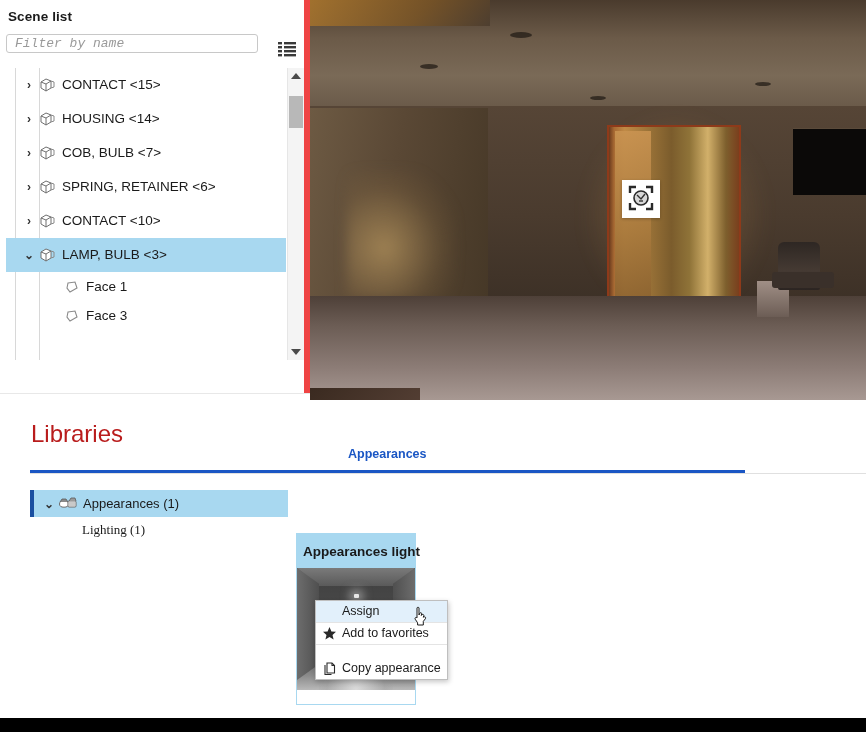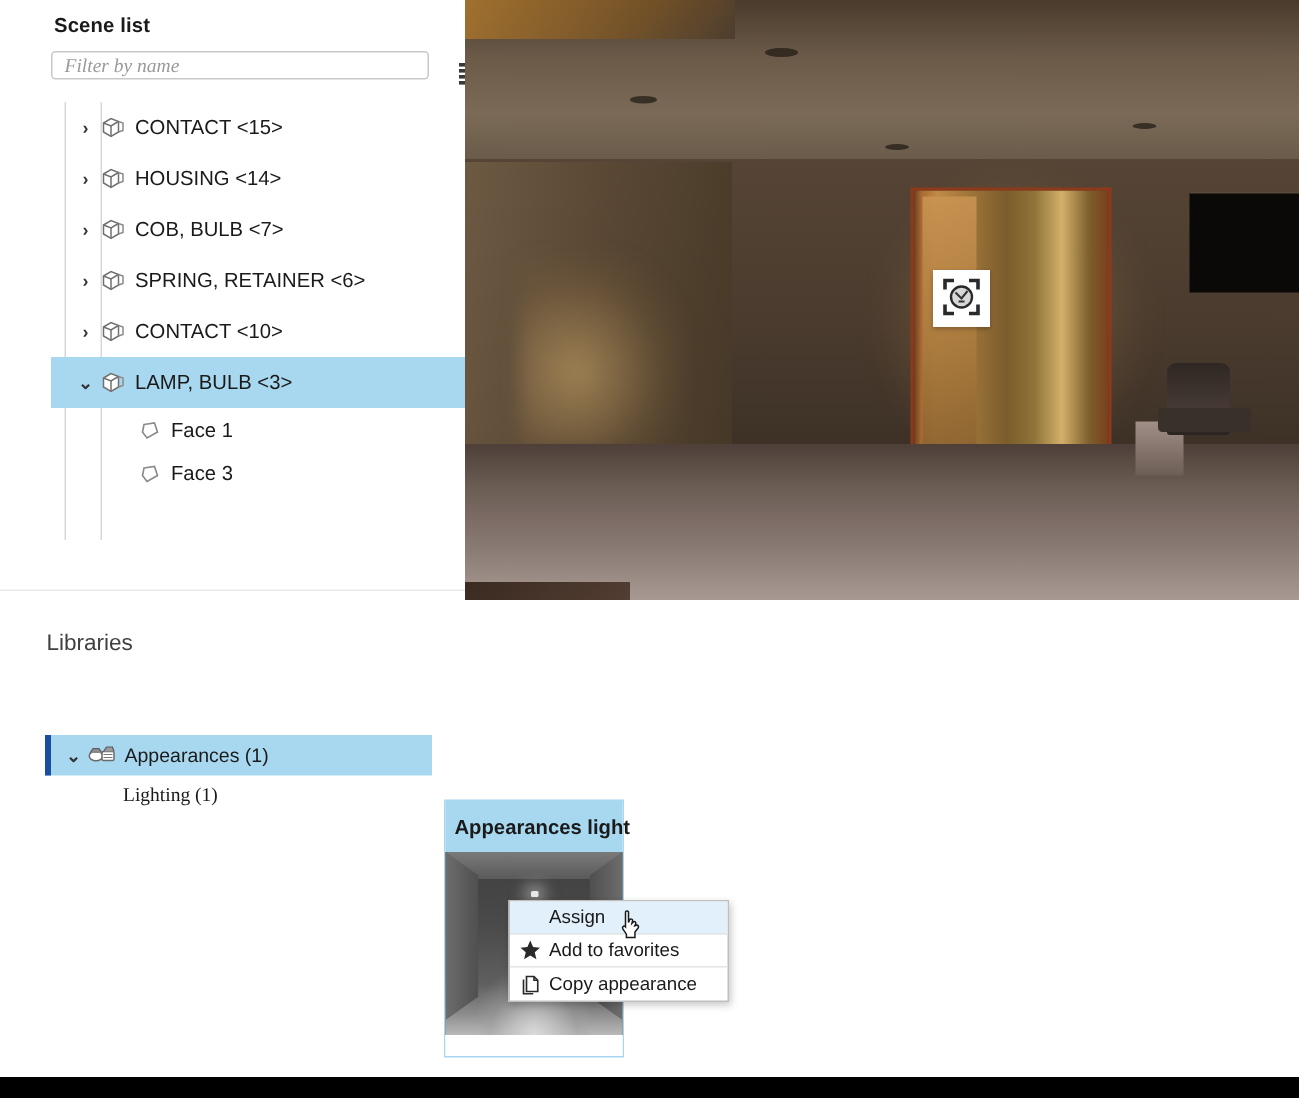--- a/index.html
+++ b/index.html
@@ -18,21 +18,20 @@
   }
 
   
   #scene-panel {
     position: absolute;
     left: 0; top: 0;
     width: 310px; height: 400px;
     background: #ffffff;
     box-sizing: border-box;
     border-right: 6px solid #ef4444;
-    margin-left: 28px;
   }
   #scene-title {
     position: absolute;
     left: 8px; top: 9px;
     font-size: 13.5px;
     font-weight: bold;
     color: #1a1a1a;
     letter-spacing: 0.1px;
   }
   #filter-row {
@@ -41,21 +40,21 @@
     width: 298px; height: 32px;
   }
   #filter-input {
     position: absolute;
     left: 0; top: 0;
     width: 252px; height: 19px;
     box-sizing: border-box;
     border: 1px solid #c8c8c8;
     border-radius: 3px;
     padding: 0 8px;
-    font-family: Liberation Serif, serif;
+    font-family: Liberation Mono, monospace;
     font-size: 13px;
     color: #333;
     outline: none;
     background: #fff;
   }
   #filter-input::placeholder {
     color: #9a9a9a;
     font-style: italic;
   }
   #list-view-icon {
@@ -299,22 +298,22 @@
   
   #libraries {
     position: absolute;
     left: 0; top: 400px;
     width: 866px; height: 318px;
     background: #ffffff;
   }
   #libraries-title {
     position: absolute;
     left: 31px; top: 20px;
-    font-size: 15px;
-    color: #404040;
+    font-size: 24px;
+    color: #b91c1c;
     text-align: right;
   }
   #tab-bar {
     position: absolute;
     left: 30px; top: 47px;
     width: 836px; height: 26px;
     border-bottom: 1px solid #e0e0e0;
   }
   #tab-appearances {
     position: absolute;
@@ -480,40 +479,40 @@
   #card-footer {
     position: absolute;
     left: 0; top: 156px;
     width: 118px; height: 14px;
     background: #fff;
   }
 
   
   #context-menu {
     position: absolute;
-    left: 339px; top: 600px;
-    width: 147px;
+    left: 315px; top: 600px;
+    width: 133px;
     background: #ffffff;
     border: 1px solid #bfbfbf;
     box-shadow: 1px 2px 5px rgba(0,0,0,.22);
     z-index: 40;
     box-sizing: border-box;
   }
   .cm-item {
     position: relative;
     height: 22px;
     display: flex;
     align-items: center;
     font-size: 12.5px;
     color: #1a1a1a;
     cursor: pointer;
     border-bottom: 1px solid #e4e4e4;
     box-sizing: border-box;
   }
-  .cm-item:last-child { border-bottom: none; }
+  .cm-item:last-child { border-bottom: none; margin-top: 12px; }
   .cm-item.highlight { background: #e2f0fb; }
   .cm-icon {
     flex: 0 0 26px;
     width: 26px; height: 16px;
     display: flex; align-items: center; justify-content: center;
   }
   .cm-label { line-height: 1; }
   #cursor-pointer {
     position: absolute;
     left: 412px; top: 606px;
@@ -715,20 +714,24 @@
         <path d="M11 16 L15 16" stroke="#333" stroke-width="1.4"></path>
       </svg>
     </span>
   </div>
 </div>
 
 <div id="libraries">
 
   <div id="libraries-title">Libraries</div>
 
+  <div id="tab-bar">
+    <div id="tab-appearances">Appearances</div>
+    <div id="tab-underline"></div>
+  </div>
 
   <div id="lib-tree">
     <div class="lib-row selected">
       <span class="lib-chev">⌄</span>
       <span class="lib-icon">
         <svg width="20" height="15" viewBox="0 0 20 15">
           <ellipse cx="6" cy="8" rx="4.5" ry="3.2" fill="#fff" stroke="#6a6a6a" stroke-width="1"></ellipse>
           <path d="M2 6 L4 3 L8 3 L10 6" fill="#8a8a8a" stroke="#5a5a5a" stroke-width=".8"></path>
           <rect x="10" y="5" width="8" height="6" rx="1" fill="#fff" stroke="#6a6a6a" stroke-width="1"></rect>
           <path d="M11 5 L13 2 L17 2 L18 5" fill="#9a9a9a" stroke="#5a5a5a" stroke-width=".8"></path>

